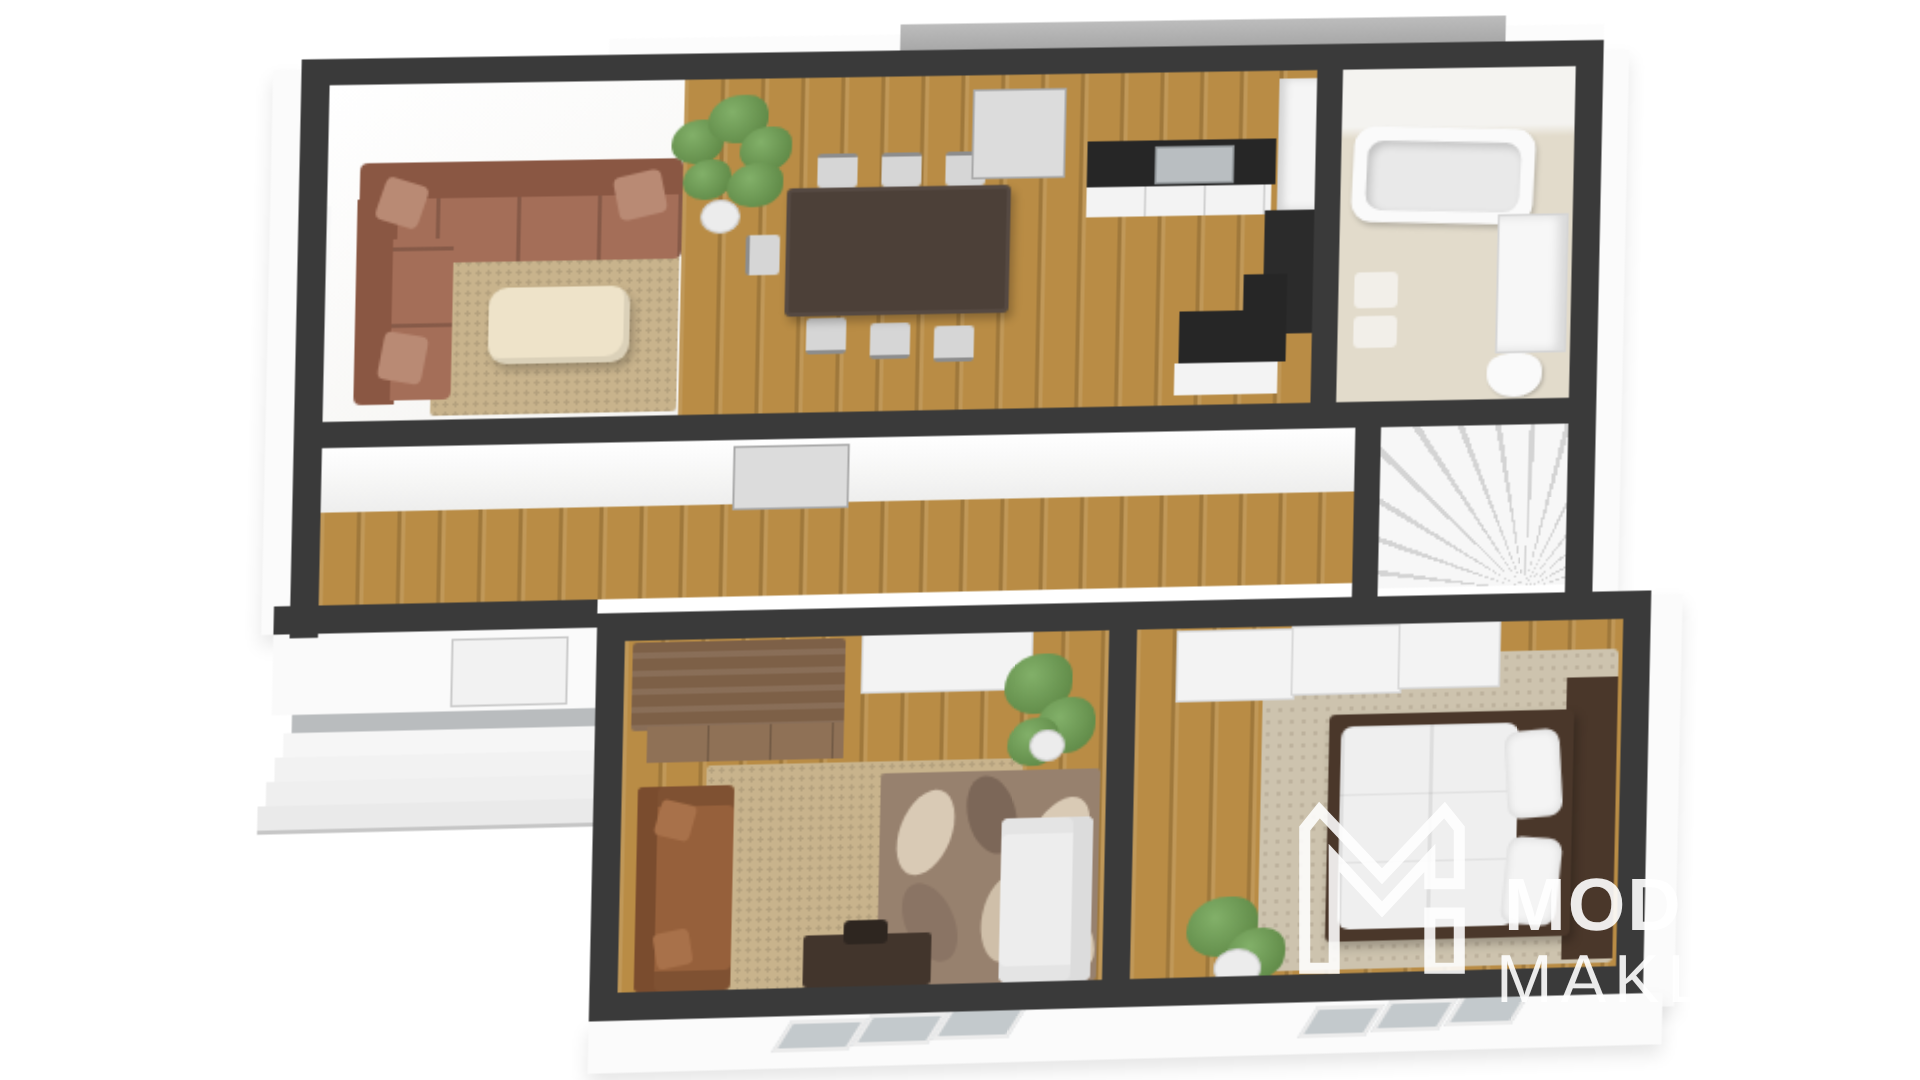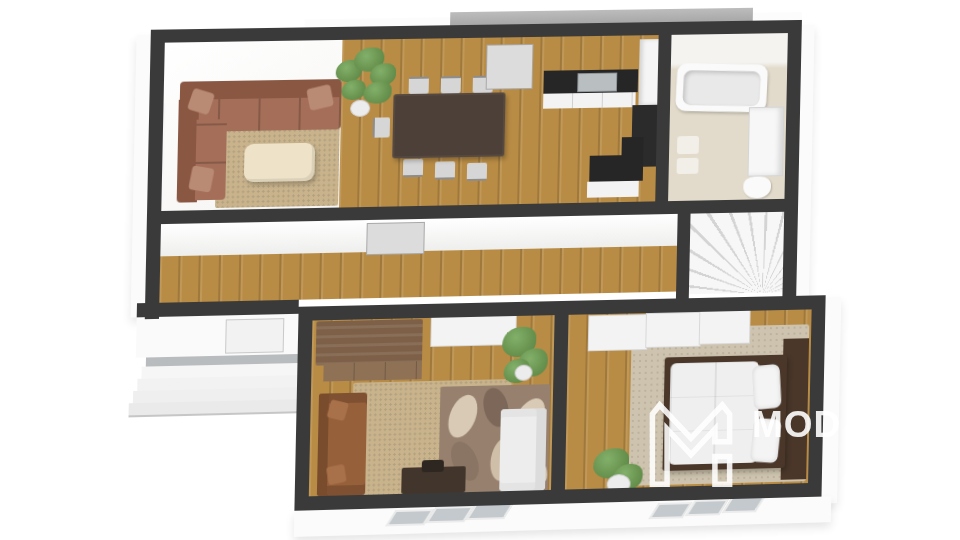--- a/index.html
+++ b/index.html
@@ -29,21 +29,21 @@
   .leaf{border-radius:62% 38% 55% 45%;
         background:radial-gradient(circle at 40% 35%,#82b069,var(--plant-green,#567f3e));}
   .pot{border-radius:50%;background:#ececec;border:1px solid #cfcfcf;}
   .petal{border-radius:50%;}
   .doorleaf{background:#dcdcdc;border:1px solid #a8a8a8;}
   .whitebox{background:#f3f3f3;border:1px solid #d8d8d8;}
   
   #plan{position:absolute;inset:0;transform-origin:470px 265px;
         transform:perspective(1700px) rotateY(2.4deg) rotate(-1.2deg) skewX(-2.4deg);}
   
-  .wm{color:var(--watermark-color,#ffffff);opacity:.9;line-height:1;white-space:nowrap;}
+  .wm{color:var(--watermark-color,#ffffff);opacity:.9;line-height:1;white-space:nowrap;margin-top:28px;}
   .wm1{font-size:37px;font-weight:700;letter-spacing:1px;}
   .wm2{font-size:34px;font-weight:400;letter-spacing:4px;}
 </style>
 </head>
 <body>
 
 <div id="stage">
   <div id="plan">
 
     <div class="a" style="left:300px;top:17px;width:500px;height:9px;background:#fcfcfc;"></div>
@@ -185,14 +185,15 @@
     <div class="a wall" style="left:816px;top:303px;width:14px;height:203px;"></div>
     <div class="a wall" style="left:556px;top:317px;width:14px;height:175px;"></div>
   </div>
 
   <div class="a" style="left:645px;top:388px;width:330px;height:110px;">
     <svg class="a" style="left:0;top:0;opacity:.88;" width="92" height="104" viewBox="0 0 100 112">
       <path d="M8 104 L8 28 L16 18 L50 54 L84 18 L92 28 L92 58 L76 58 L76 44 L50 72 L24 44 L24 104 Z" fill="none" stroke="#ffffff" stroke-width="6"></path>
       <path d="M76 74 L92 74 L92 104 L76 104 Z" fill="none" stroke="#ffffff" stroke-width="6"></path>
     </svg>
     <div class="a wm wm1" style="left:107px;top:18px;">MOD</div>
+    <div class="a wm wm2" style="left:103px;top:57px;">MAKL</div>
   </div>
 </div>
 
 </body></html>

